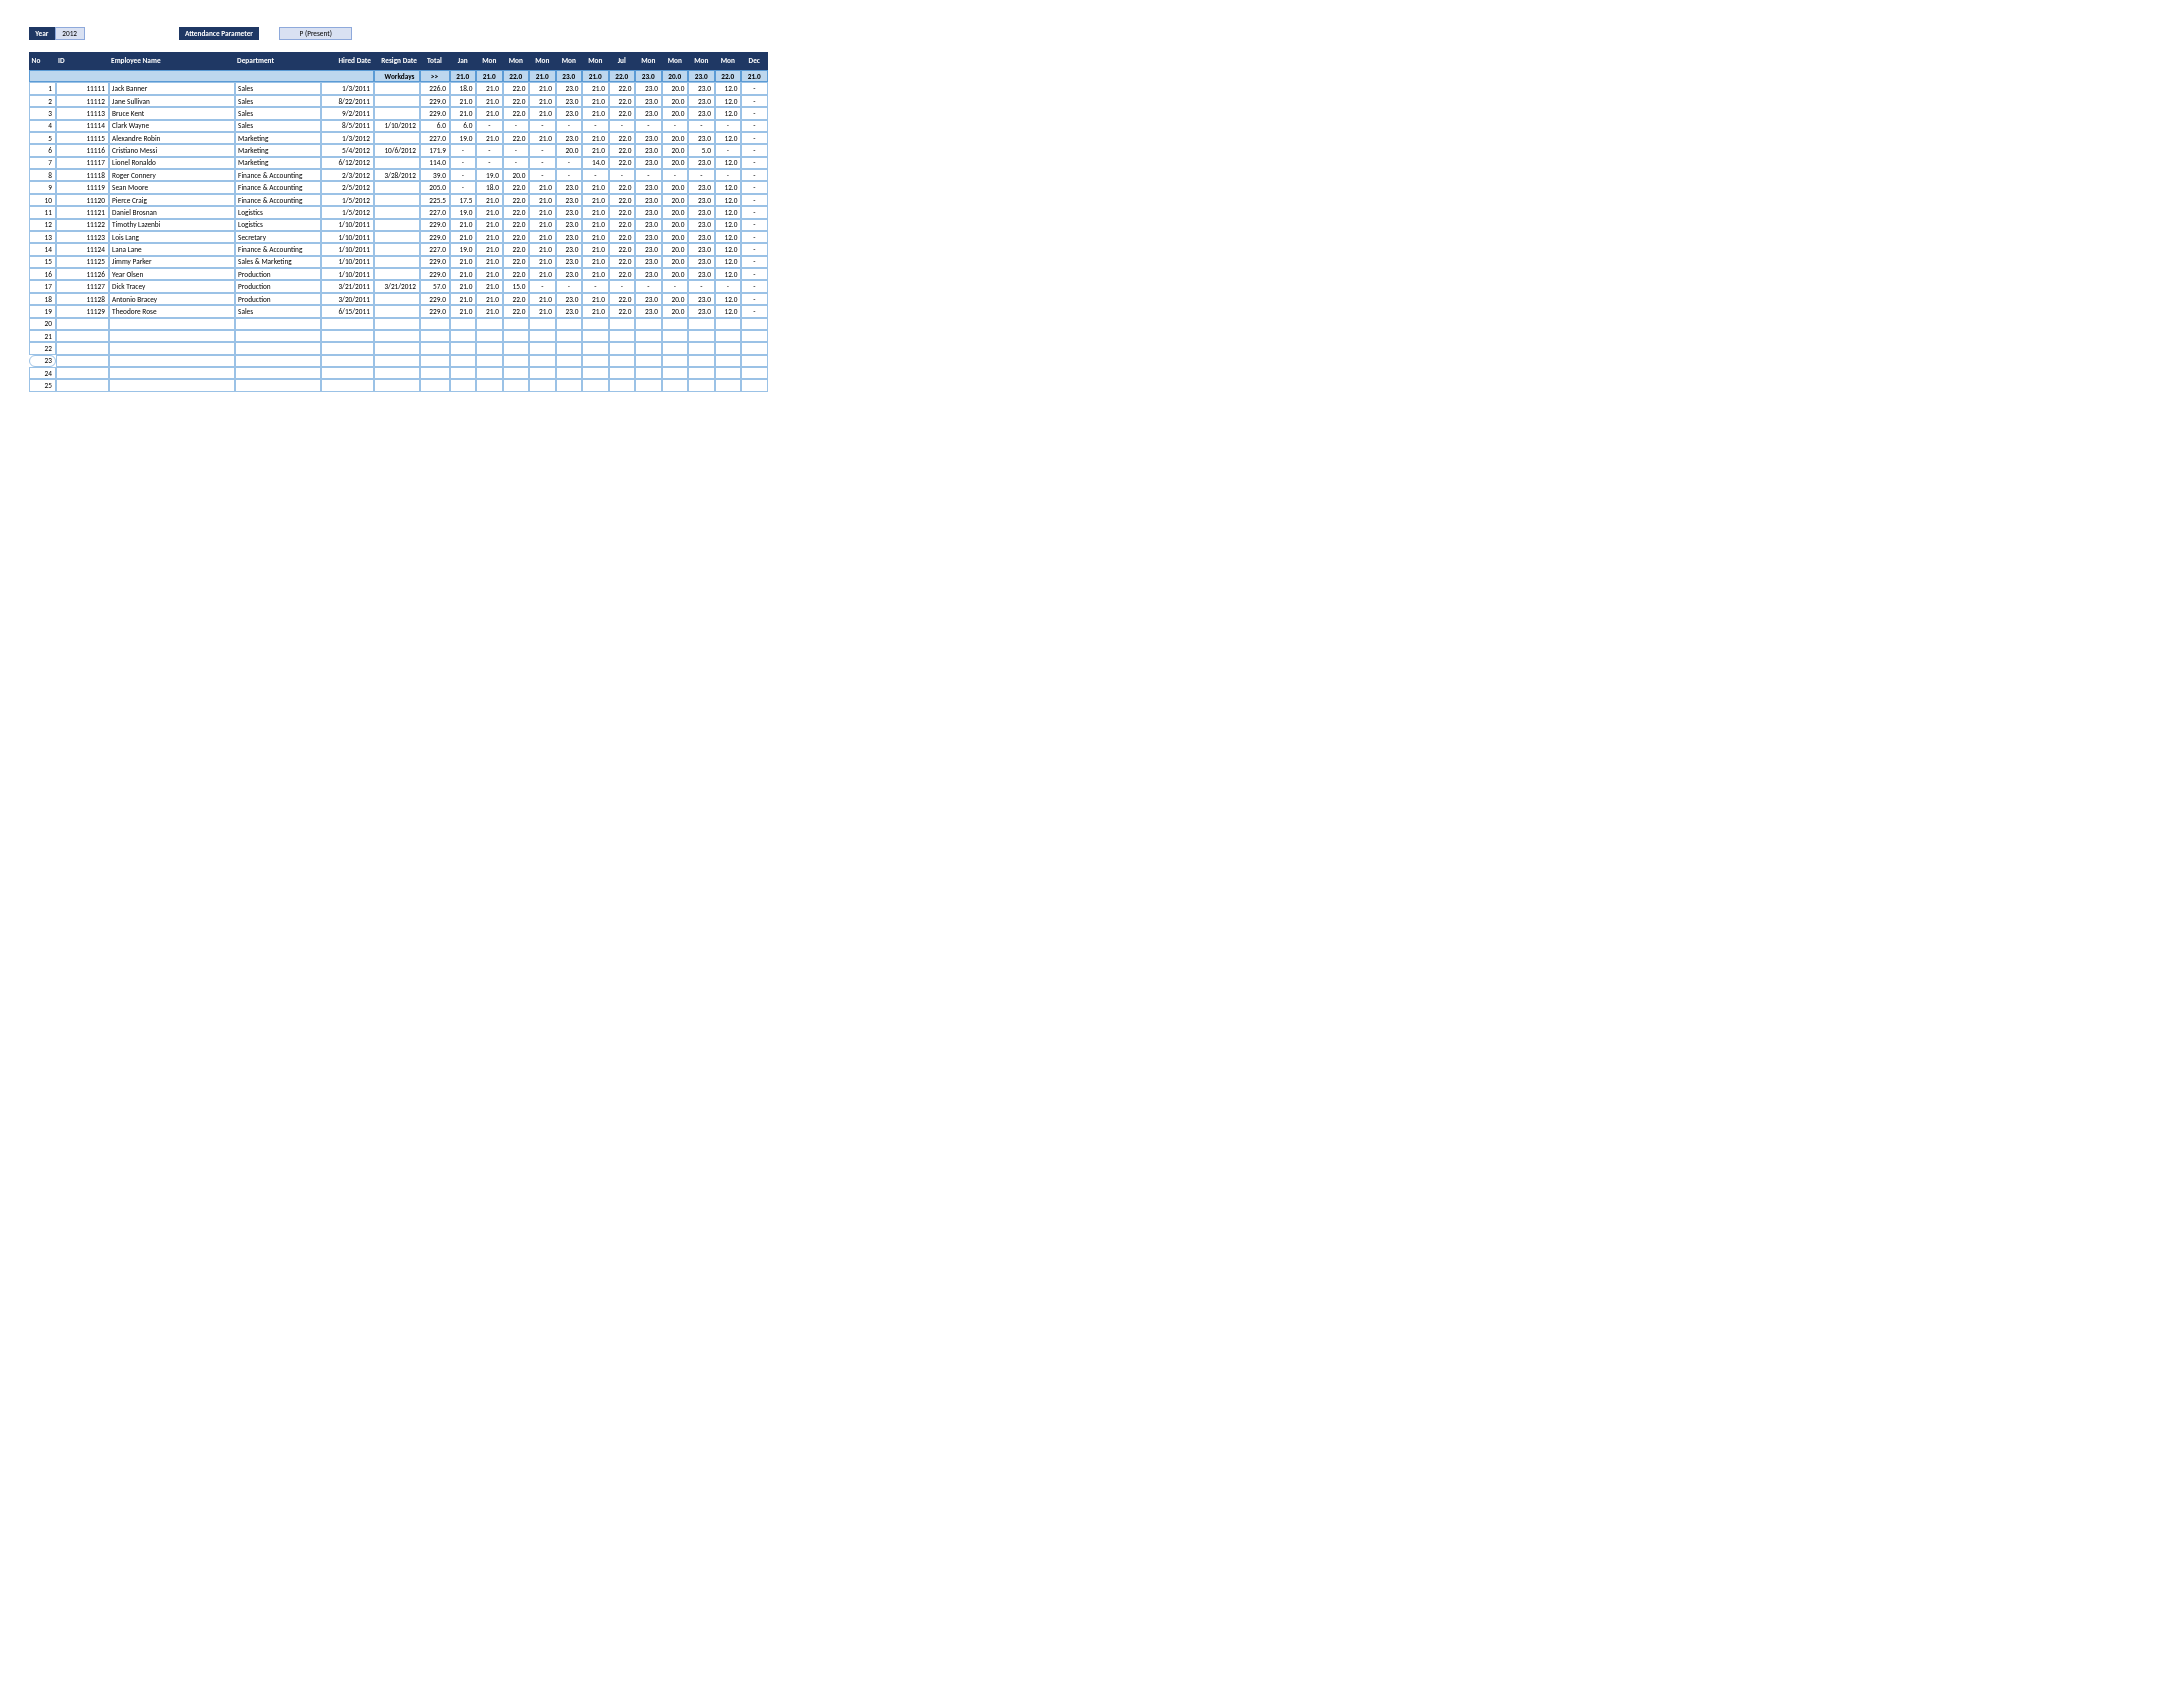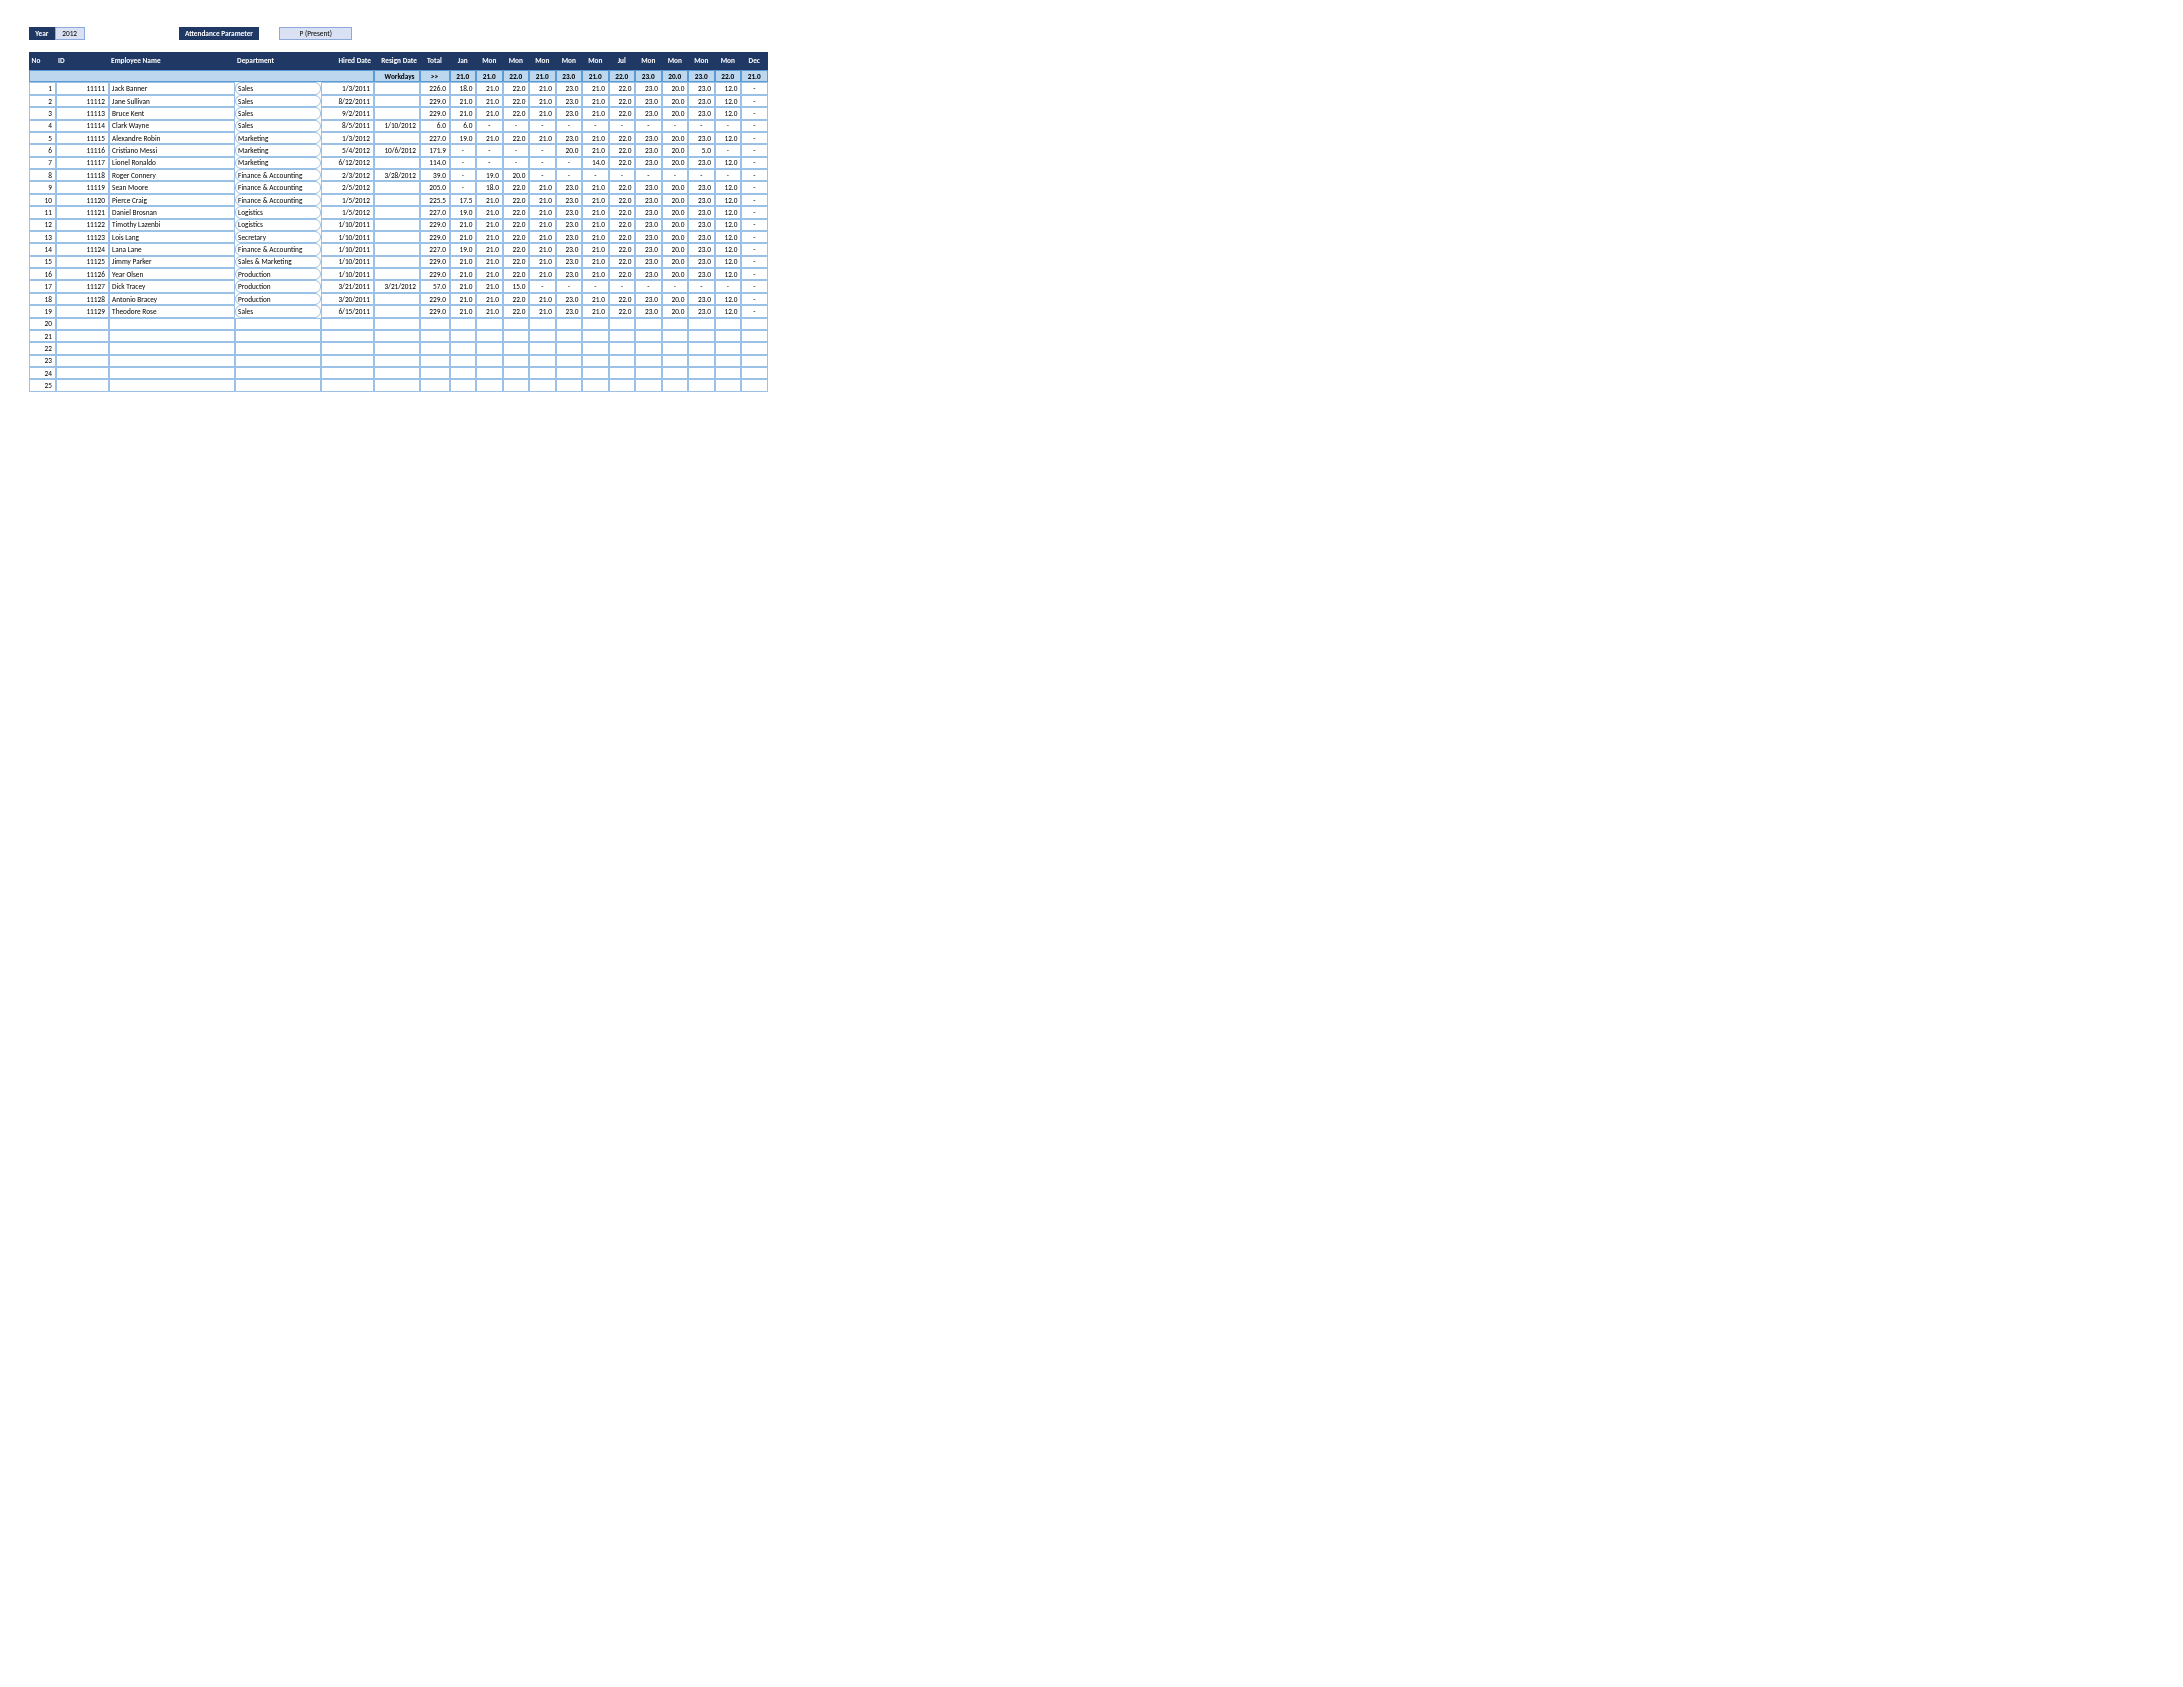--- a/index.html
+++ b/index.html
@@ -86,21 +86,21 @@
   tr.wd td.blank { background: #bdd7ee; }
 
   
   tr.data td {
     border: 0.7px solid #9bc2e6;
     background: #fff;
   }
   tr.data td.no    { text-align: right; padding-right: 2.6px; }
   tr.data td.id    { text-align: right; padding-right: 2.6px; }
   tr.data td.name  { text-align: left; }
-  tr.data td.dept  { text-align: left; border-radius: 6px; }
+  tr.data td.dept  { text-align: left; }
   tr.data td.date  { text-align: right; padding-right: 2.6px; }
   tr.data td.num   { text-align: right; padding-right: 2.6px; }
   tr.data td.dash  { text-align: center; }
 
   
   tr.empty td { border: 0.7px solid #9bc2e6; background:#fff; }
 
   .spacer { width: 46px; display:inline-block; }
 </style>
 </head>
@@ -637,21 +637,21 @@
         <td></td>
         <td></td>
         <td></td>
         <td></td>
         <td></td>
         <td></td>
         <td></td>
         <td></td>
       </tr>
       <tr class="empty">
-        <td class="no" style="text-align: right;">23</td>
+        <td class="no" style="text-align: right; border-radius: 6px;">23</td>
         <td></td>
         <td></td>
         <td></td>
         <td></td>
         <td></td>
         <td></td>
         <td></td>
         <td></td>
         <td></td>
         <td></td>

